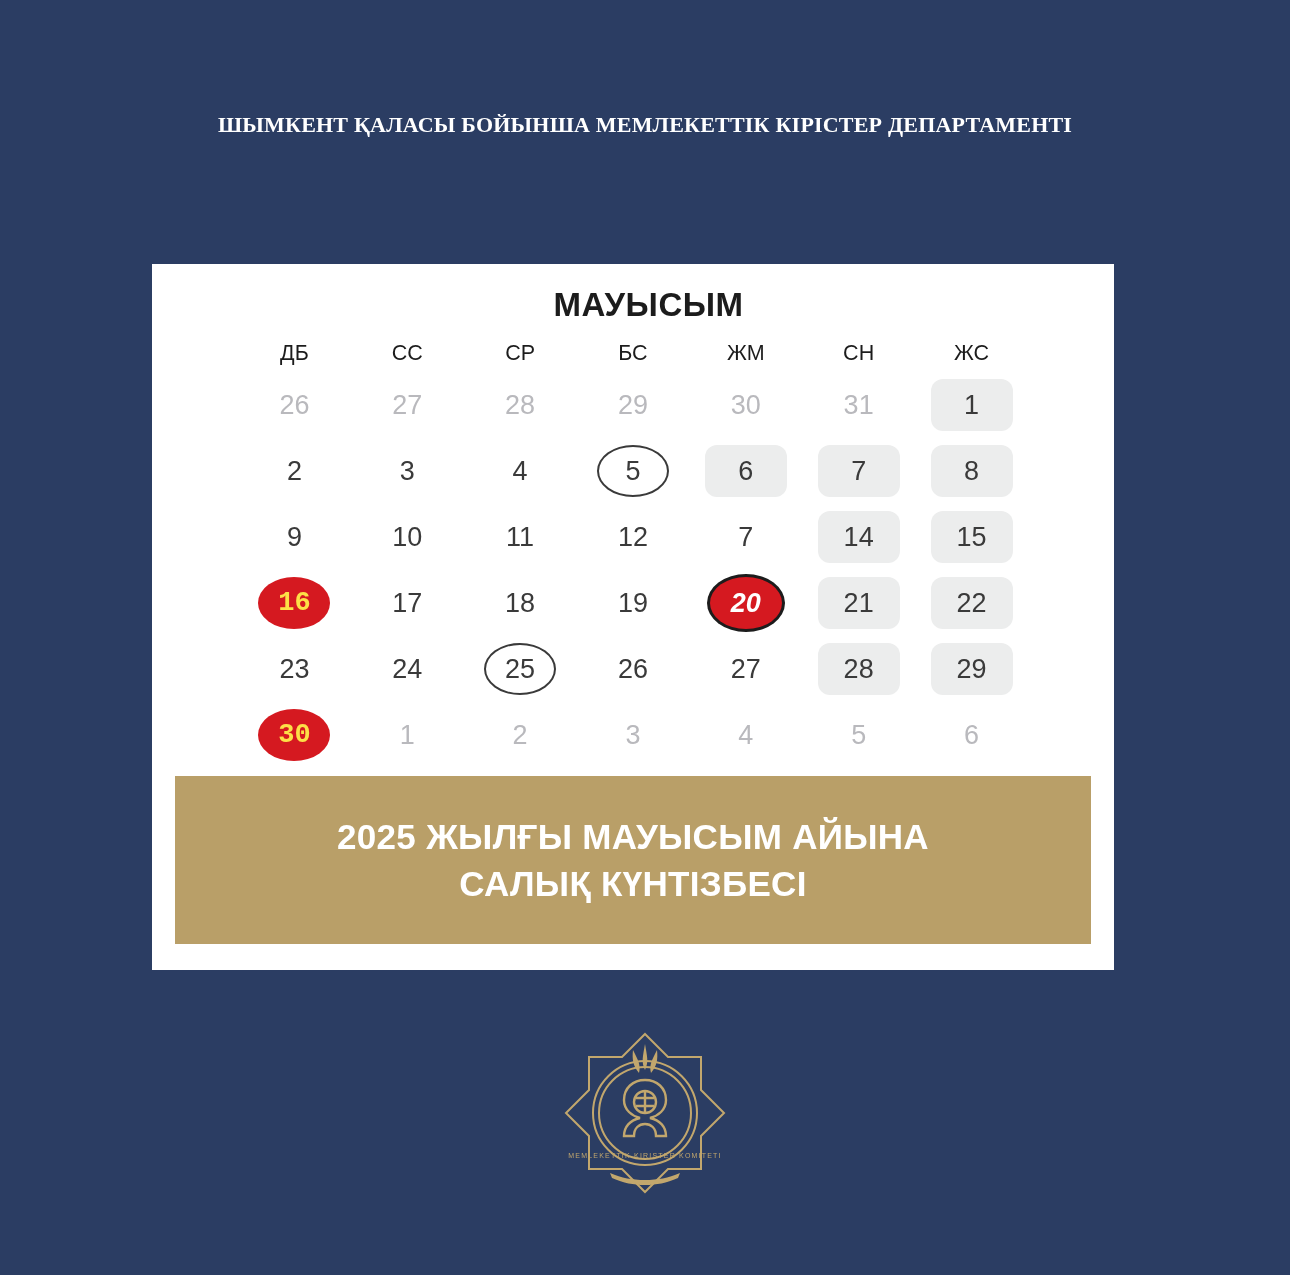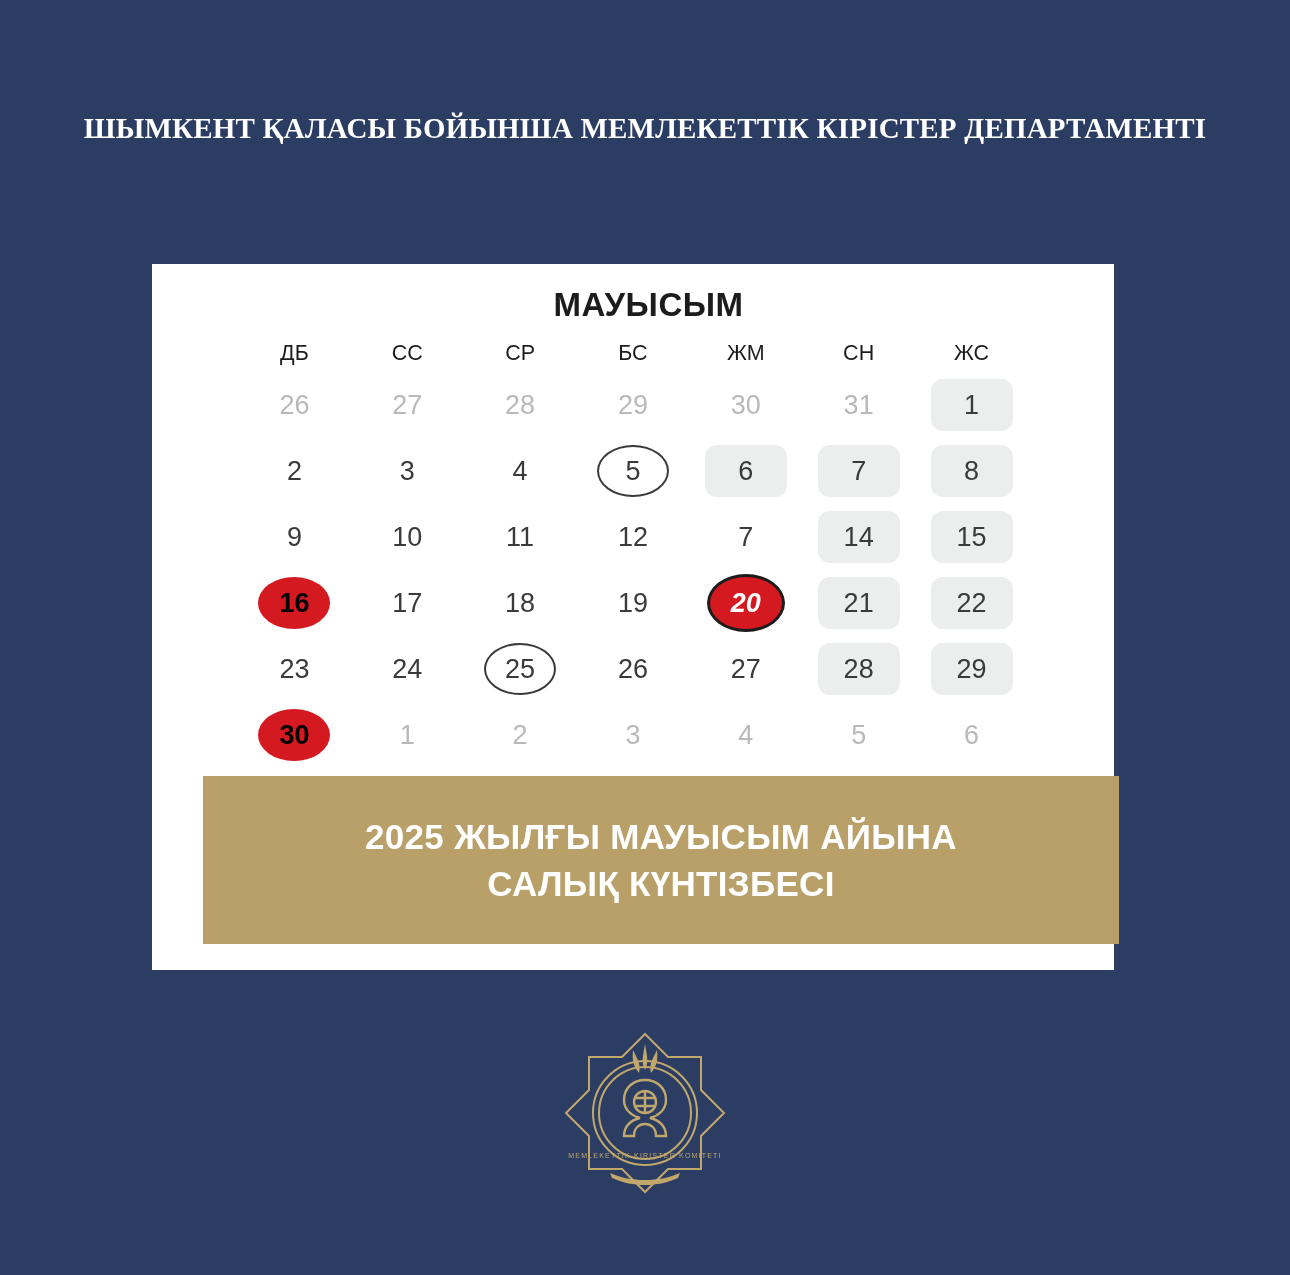--- a/index.html
+++ b/index.html
@@ -16,21 +16,21 @@
   }
   .header-title {
     position: absolute;
     top: 112px;
     left: 0;
     width: 1290px;
     text-align: center;
     color: #ffffff;
     font-family: "Liberation Serif", serif;
     font-weight: bold;
-    font-size: 29px;
+    font-size: 22px;
     letter-spacing: 0.2px;
     white-space: nowrap;
   }
   .card {
     position: absolute;
     left: 152px;
     top: 264px;
     width: 962px;
     height: 706px;
     background: #ffffff;
@@ -90,25 +90,26 @@
     border-radius: 12px;
   }
   .num.circled {
     border: 2px solid #3a3a3a;
     border-radius: 50%;
     width: 72px;
     height: 52px;
   }
   .num.red {
     background: #d51920;
-    color: #000000;
+    color: #fde047;
     border-radius: 50%;
     width: 72px;
     height: 52px;
     font-weight: bold;
+    font-family: Liberation Mono, monospace;
   }
   .num.redring {
     background: #d51920;
     color: #ffffff;
     border-radius: 50%;
     width: 72px;
     height: 52px;
     font-weight: bold;
     box-shadow: 0 0 0 3px #1c1c1c;
     font-style: italic;
@@ -117,21 +118,20 @@
     position: absolute;
     left: 23px;
     top: 512px;
     width: 916px;
     height: 168px;
     background: #b99f68;
     display: flex;
     flex-direction: column;
     align-items: center;
     justify-content: center;
-    margin-left: 28px;
   }
   .banner-line {
     color: #ffffff;
     font-size: 35px;
     font-weight: bold;
     line-height: 1.35;
     letter-spacing: 0.3px;
     text-align: center;
   }
   .emblem {

